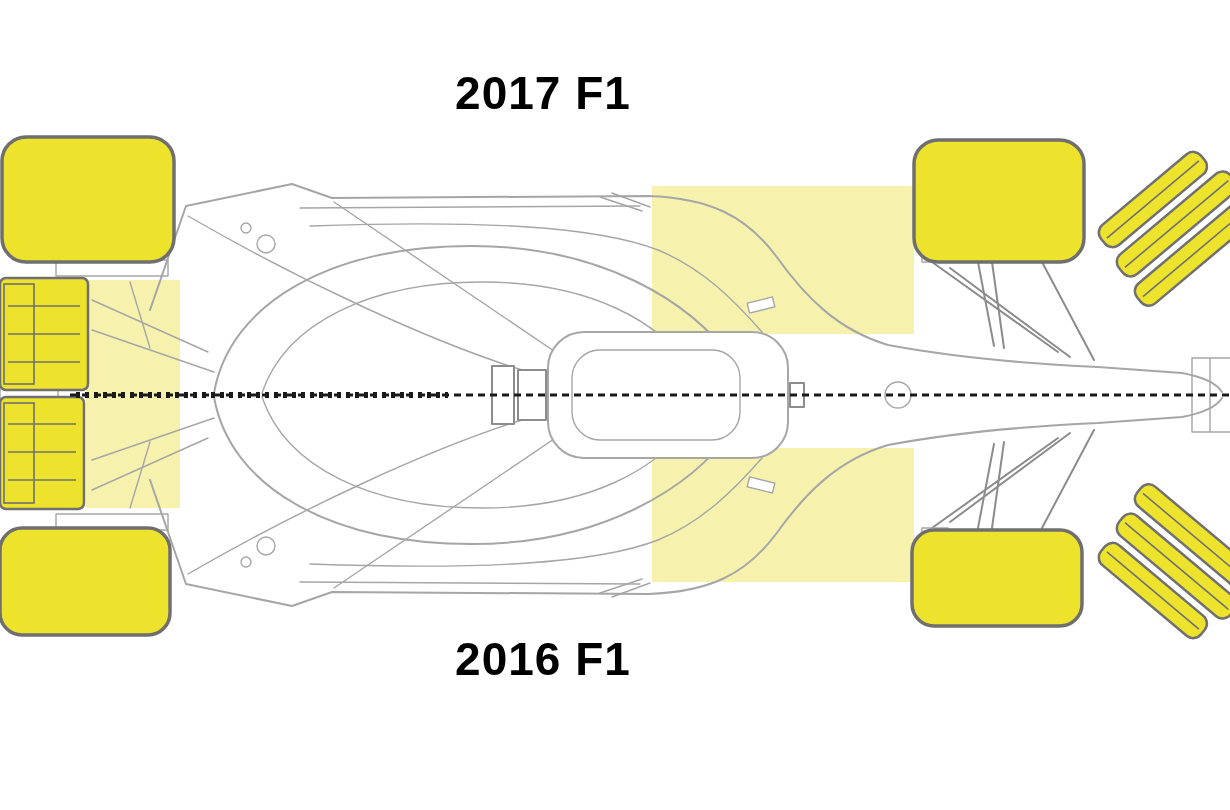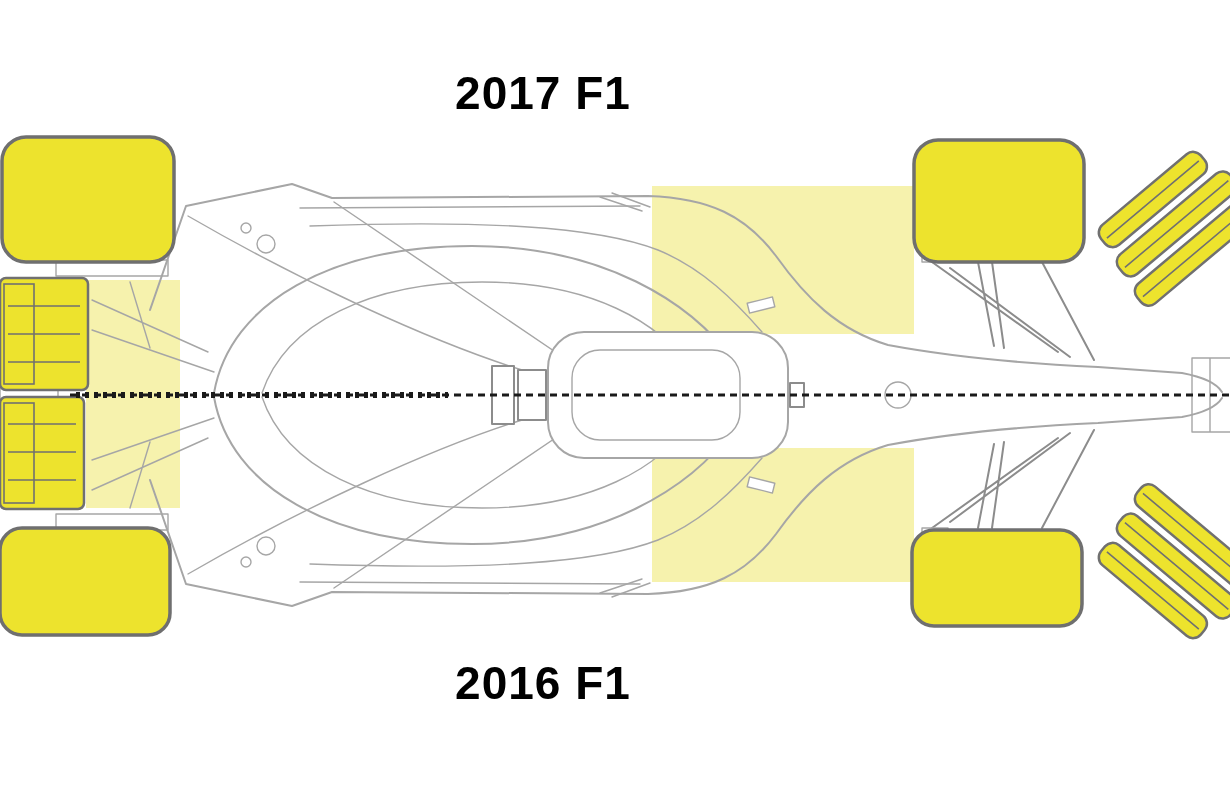--- a/index.html
+++ b/index.html
@@ -23,21 +23,21 @@
     left: 543px;
     transform: translateX(-50%);
     font-size: 46px;
     font-weight: bold;
     letter-spacing: 1px;
     color: var(--title-color, #000);
     white-space: nowrap;
     user-select: none;
   }
   .title-top { top: 66px; }
-  .title-bottom { top: 656px; }
+  .title-bottom { top: 632px; }
 
   
   .ln  { stroke: var(--line-gray, #a6a6a6); stroke-width: 2; fill: none; stroke-linejoin: round; stroke-linecap: round; }
   .thin { stroke: var(--line-gray, #a6a6a6); stroke-width: 1.4; fill: none; stroke-linejoin: round; stroke-linecap: round; }
   .ln2 { stroke: var(--line-mid, #8c8c8c); stroke-width: 2; fill: none; stroke-linejoin: round; stroke-linecap: round; }
   .tire { fill: var(--highlight-strong, #ede32d); stroke: var(--tire-outline, #6f6f6f); stroke-width: 3.5; }
   .wing { fill: var(--highlight-strong, #ede32d); stroke: var(--wing-outline, #707070); stroke-width: 2.5; }
   .wln  { stroke: var(--wing-outline, #707070); stroke-width: 1.6; fill: none; }
   .pale { fill: var(--highlight-pale, #f6f2ad); }
   .mask { fill: #ffffff; }

